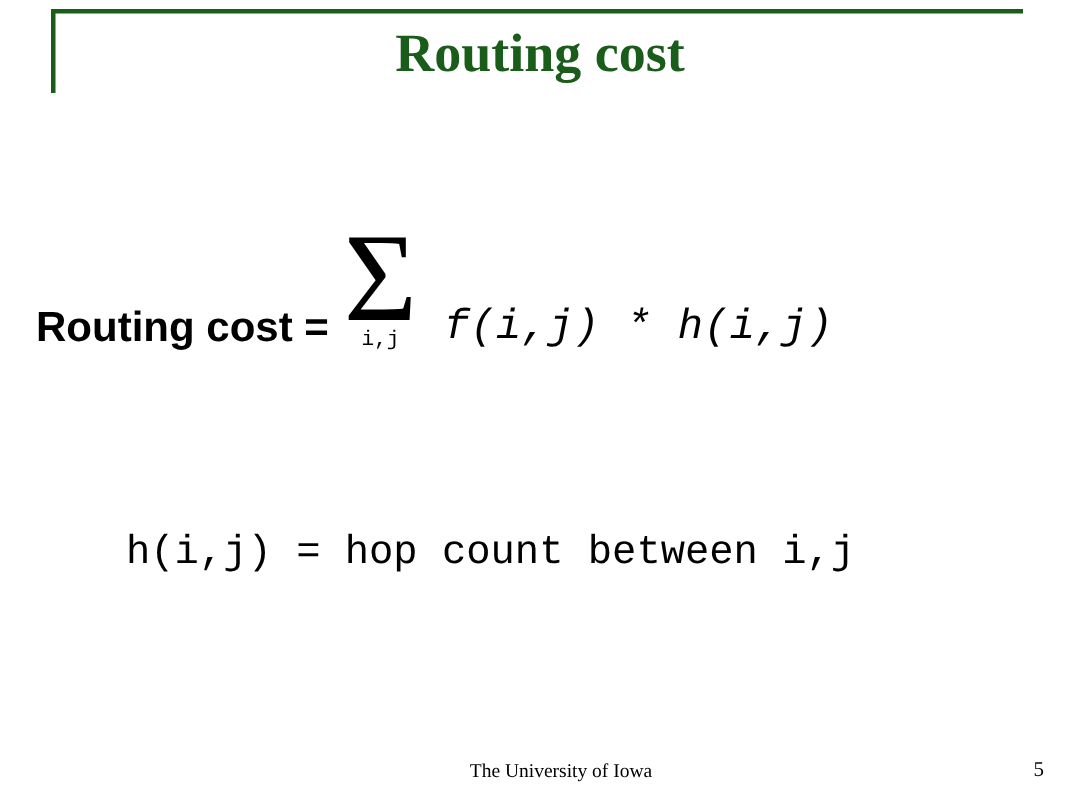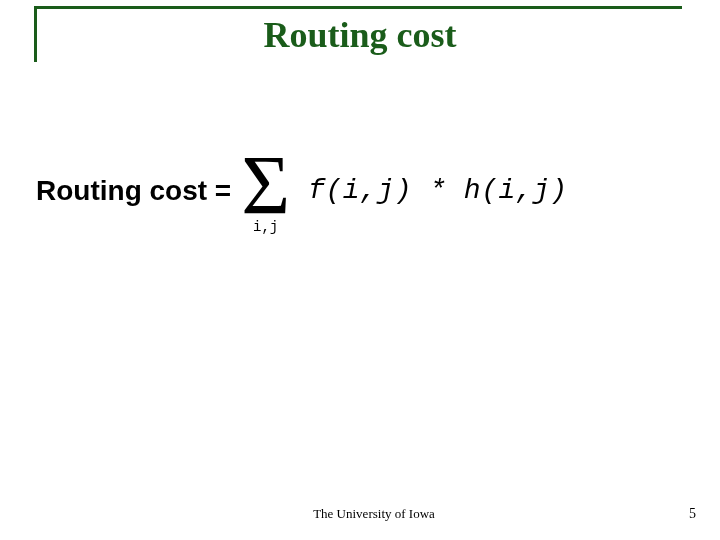--- a/index.html
+++ b/index.html
@@ -1,21 +1,21 @@
 <!DOCTYPE html>
 <html><head>
 <meta charset="utf-8">
 <style>
   * { margin: 0; padding: 0; box-sizing: border-box; }
   html, body { width: 720px; height: 540px; background: #fff; font-family: "Times New Roman", Times, serif; color: #000; }
   .slide { position: relative; width: 720px; height: 536px; }
   .rule-top { position: absolute; left: 34px; top: 6px; width: 648px; height: 3px; background: #1a5c1a; }
   .rule-left { position: absolute; left: 34px; top: 6px; width: 3px; height: 56px; background: #1a5c1a; }
   .title { position: absolute; left: 0; right: 0; top: 14px; text-align: center; font-weight: bold; font-size: 36px; color: #1a5c1a; }
-  .formula { position: absolute; left: 36px; top: 148px; display: flex; align-items: center; }
+  .formula { position: absolute; left: 24px; top: 148px; display: flex; align-items: flex-end; }
   .lhs { font-family: Arial, Helvetica, sans-serif; font-size: 28px; font-weight: bold; color: #000; margin-right: 10px; }
   .sigma-wrap { position: relative; display: flex; flex-direction: column; align-items: center; line-height: 1; margin-right: 18px; }
   .sigma { font-size: 84px; line-height: 0.9; }
   .sigma-sub { font-family: Liberation Mono, monospace; font-size: 14px; margin-top: -4px; }
   .rhs { font-family: "Courier New", Courier, monospace; font-size: 28px; letter-spacing: 0.5px; font-style: italic; }
   .defs { position: absolute; left: 84px; top: 278px; font-family: "Courier New", Courier, monospace; font-size: 27px; line-height: 1.35; white-space: pre; }
   .footer-center { position: absolute; left: 0; right: 0; bottom: 14px; text-align: center; font-size: 13px; padding-left: 28px; }
   .footer-right { position: absolute; right: 24px; bottom: 14px; font-size: 14px; }
 </style>
 </head>
@@ -29,17 +29,18 @@
   <div class="formula">
     <span class="lhs">Routing cost =</span>
     <span class="sigma-wrap">
       <span class="sigma">Σ</span>
       <span class="sigma-sub">i,j</span>
     </span>
     <span class="rhs">f(i,j) * h(i,j)</span>
   </div>
 
   <div class="defs">
+    <div>h(i,j) = hop count between i,j</div>
   </div>
 
   <div class="footer-center">The University of Iowa</div>
   <div class="footer-right">5</div>
 </div>
 
 </body></html>

